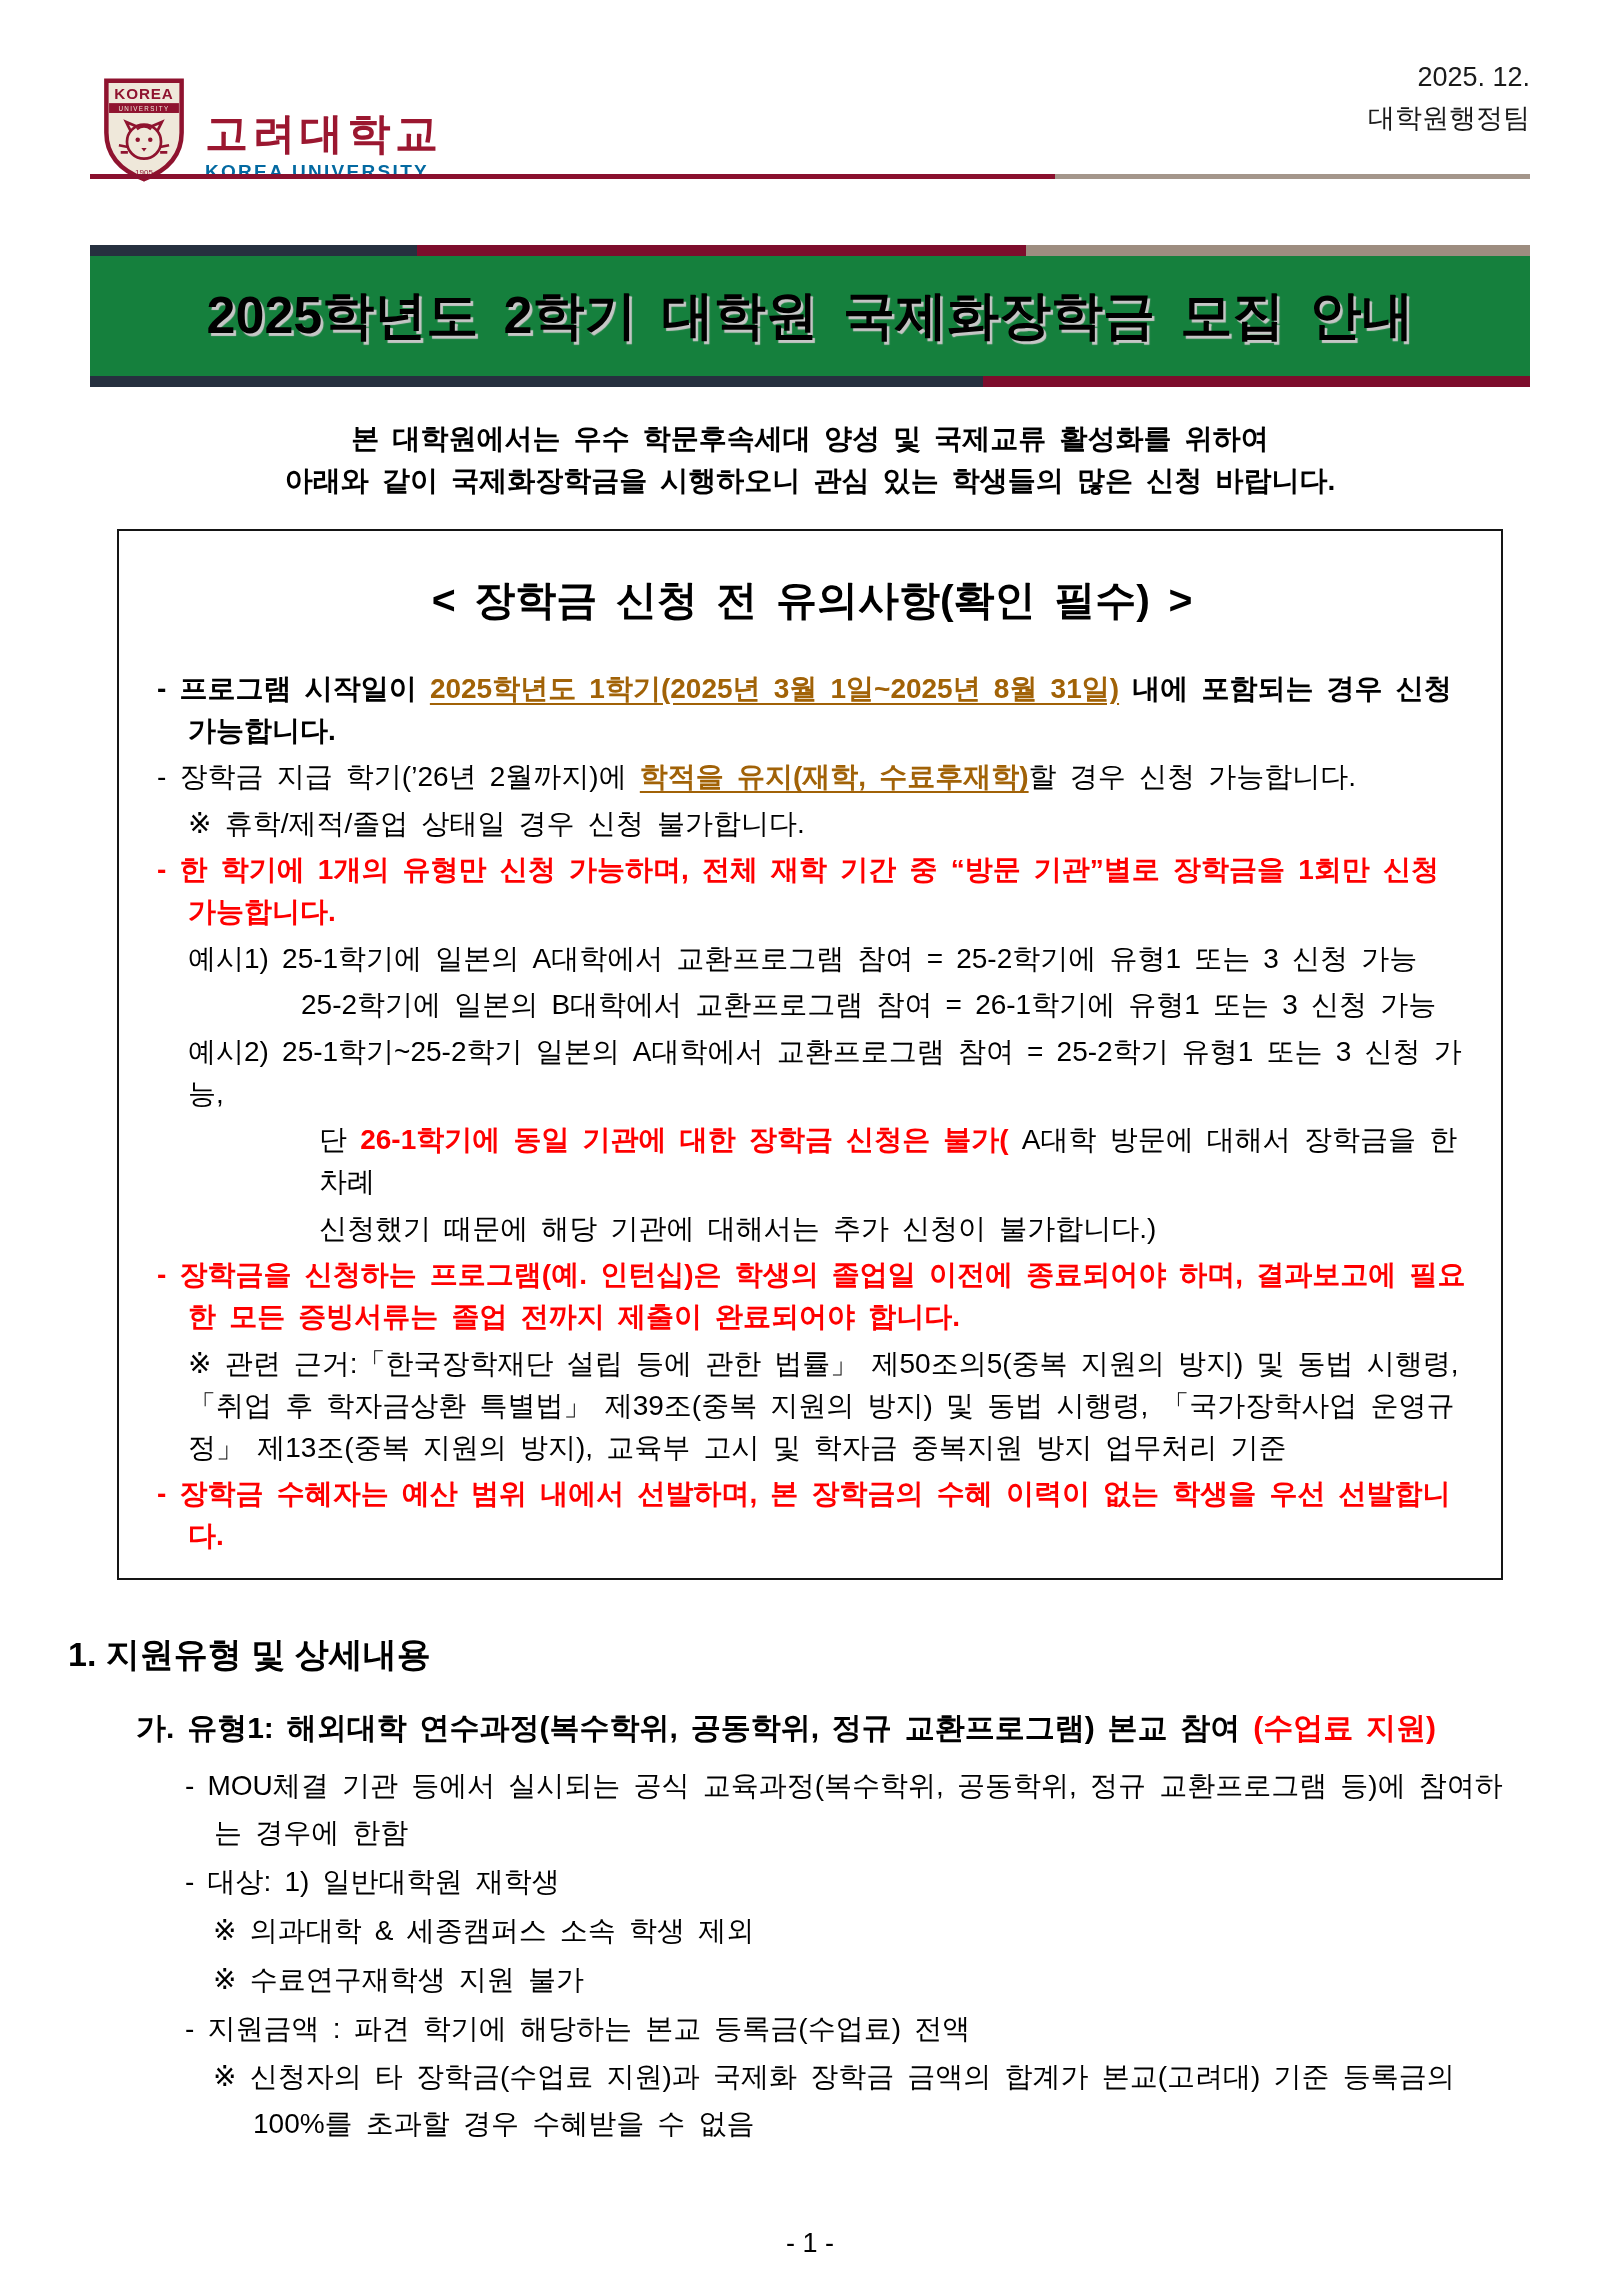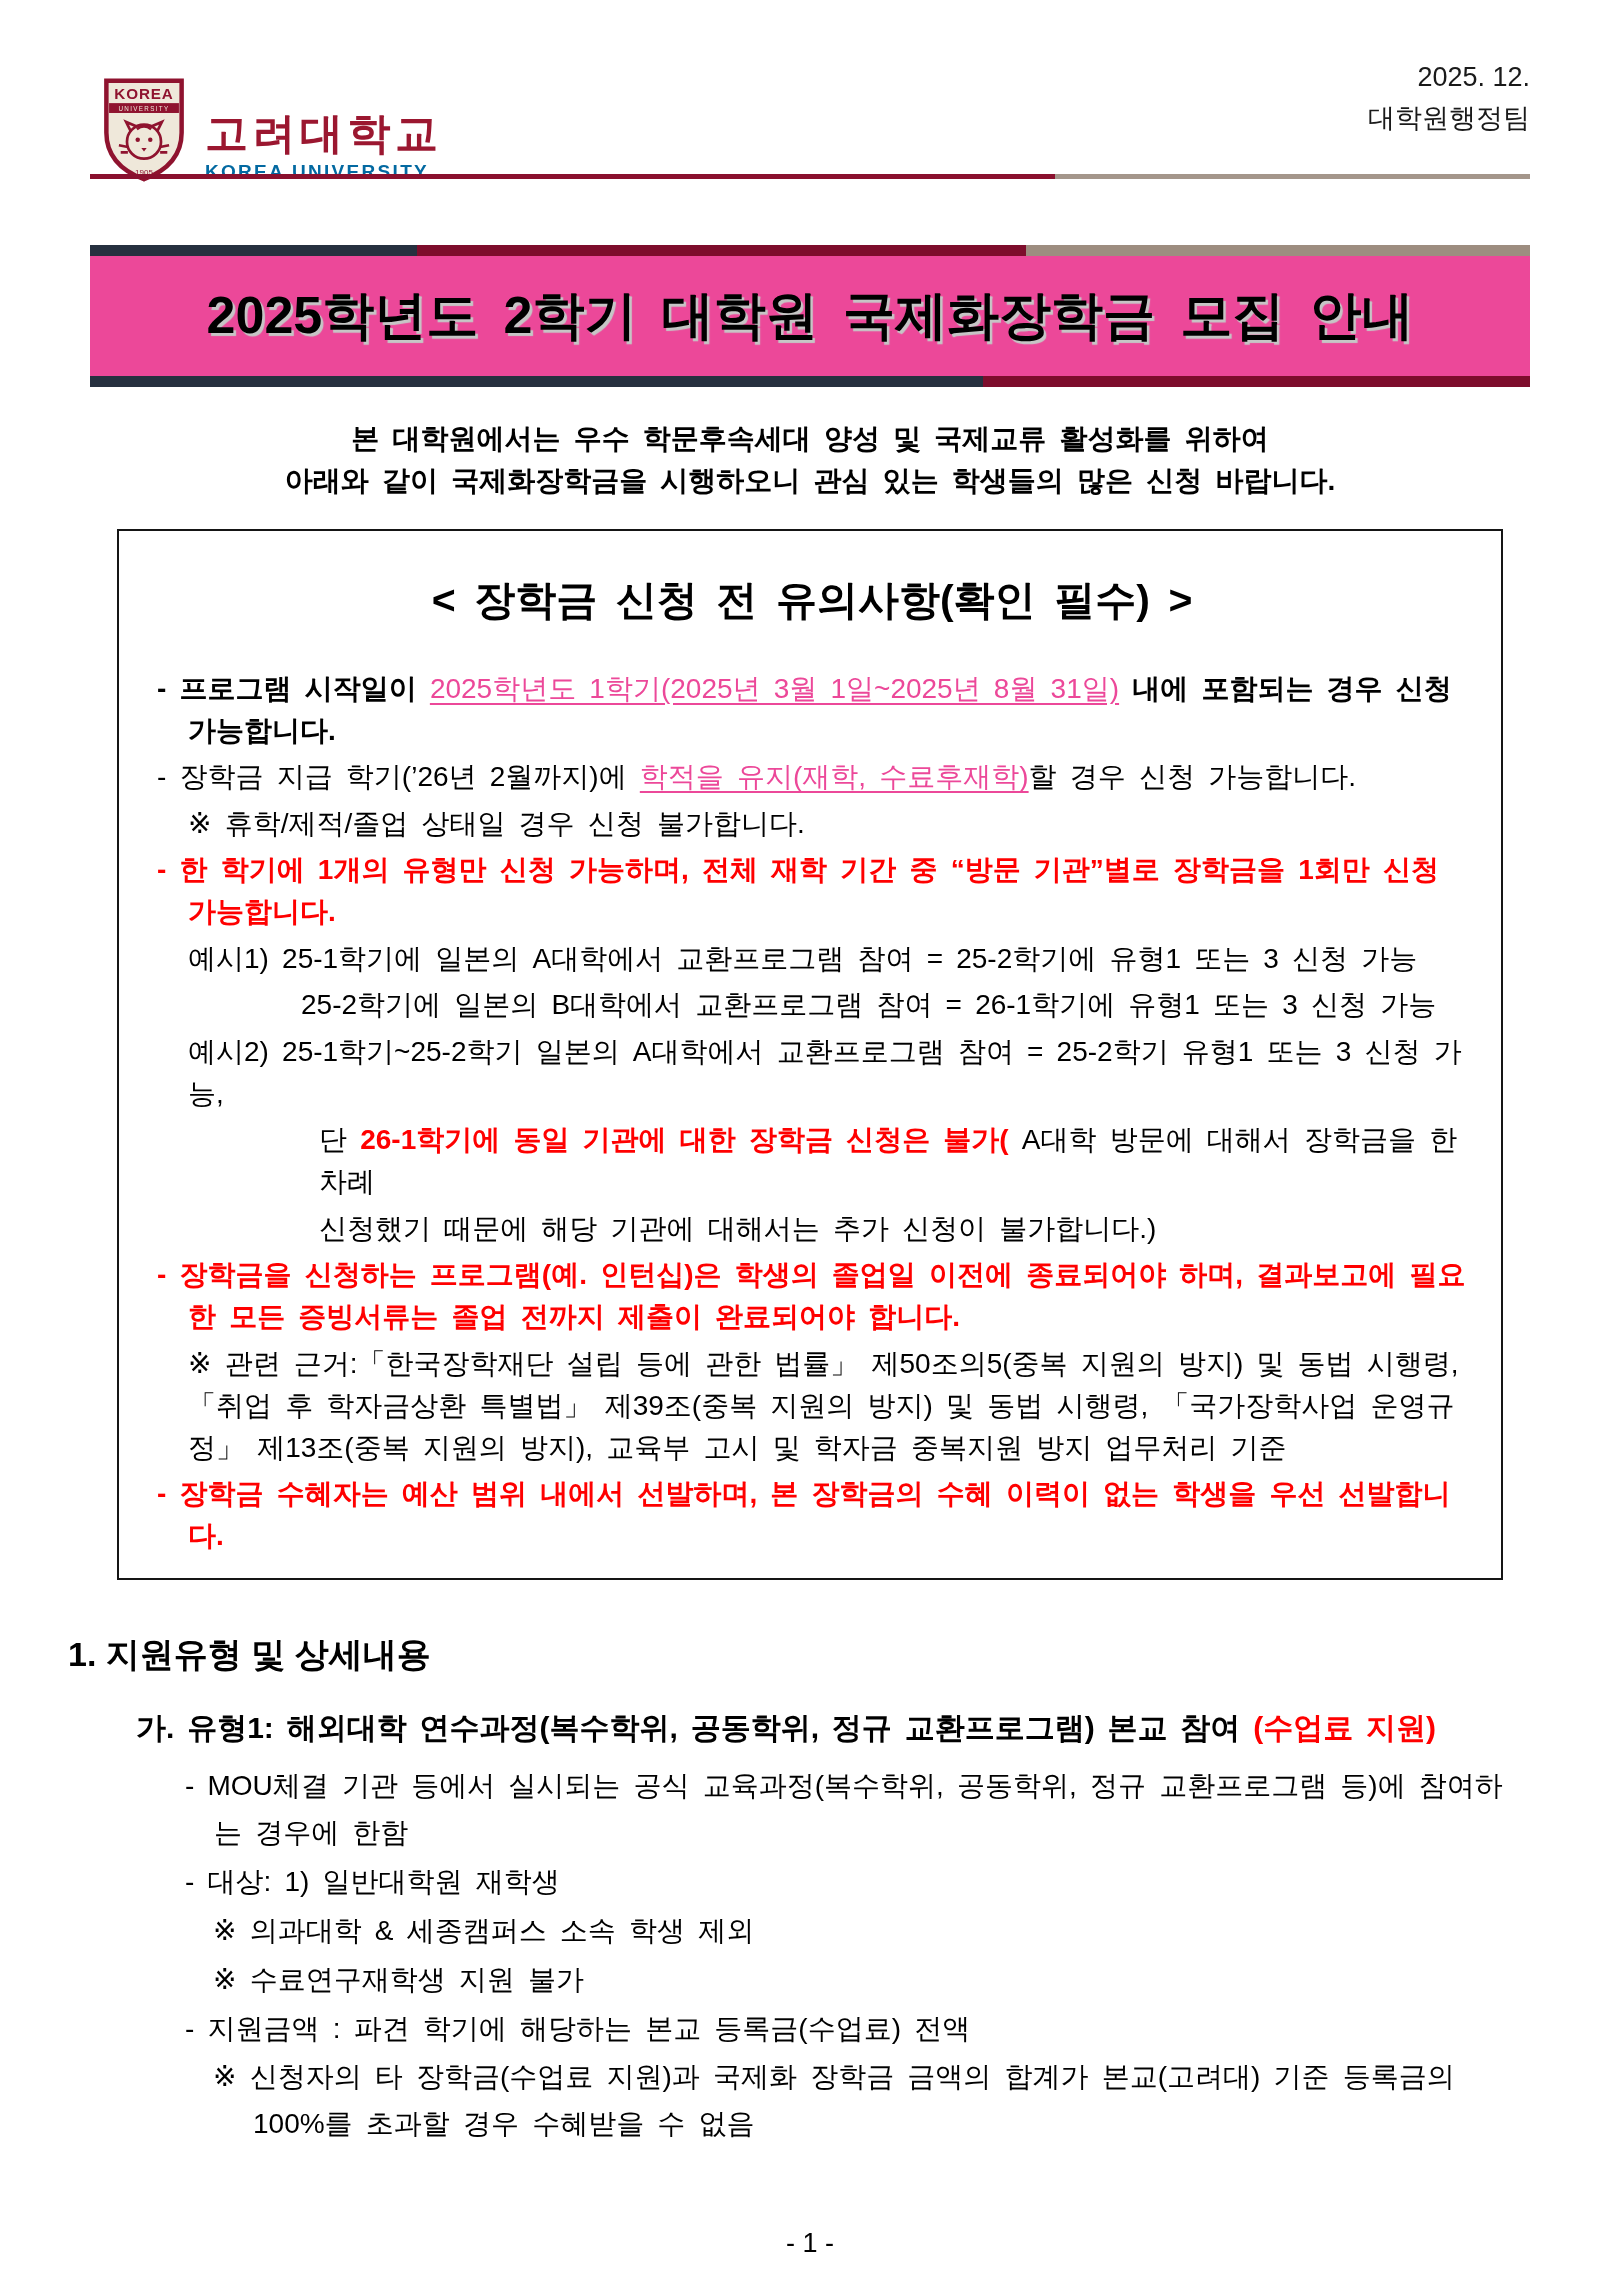--- a/index.html
+++ b/index.html
@@ -19,39 +19,39 @@
   
   .banner { margin:66px 90px 0 90px; }
   .bar { display:flex; }
   .bar-top { height:10.8px; }
   .bar-bottom { height:11.7px; }
   .seg-navy { background:#26303f; }
   .seg-maroon { background:#7d0d2c; }
   .seg-tan { background:#9d8d80; }
   .bt-1 { width:22.7%; } .bt-2 { width:42.3%; } .bt-3 { width:35%; }
   .bb-1 { width:62%; } .bb-2 { width:38%; }
-  .banner-body { height:120px; background:#ec4899; display:flex; align-items:center; justify-content:center; }
+  .banner-body { height:120px; background:#15803d; display:flex; align-items:center; justify-content:center; }
   .banner-title {
     font-size:52px; font-weight:800; color:#000; letter-spacing:0px; word-spacing:10.8px;
     text-shadow:2.7px 2.7px 0.9px #c6c6c6; white-space:nowrap;
   }
   
   .intro { margin-top:31px; text-align:center; font-size:28px; font-weight:bold; line-height:42px; word-spacing:5.4px; }
   
   .notice-box { margin:27px 117px 0 117px; border:2.7px solid #151515; padding:18px 34px 16px 38px; }
   .box-title { text-align:center; font-size:41px; font-weight:bold; margin:23.4px 0 40px 0; word-spacing:7.2px; }
   .notice-lines { font-size:28px; line-height:42px; word-spacing:5.4px; }
   .notice-lines .line { margin-bottom:4.5px; }
   .ind-bullet { padding-left:31px; text-indent:-31px; }
   .ind-sub { padding-left:31px; }
   .ind-ex { padding-left:144px; }
   .ind-ex2 { padding-left:162px; }
   .s-n { color:#000; font-weight:normal; }
   .s-b { color:#000; font-weight:bold; }
-  .s-bu { color:#ec4899; font-weight:normal; text-decoration:underline; text-underline-offset:5.4px; }
+  .s-bu { color:#a16207; font-weight:bold; text-decoration:underline; text-underline-offset:5.4px; }
   .s-r { color:#ff0000; font-weight:bold; }
   
   .section1 { margin:52px 90px 0 68px; }
   .section-heading { font-size:34px; font-weight:bold; margin:0; }
   .sub-heading { margin:27px 0 0 68px; font-size:30px; line-height:45px; word-spacing:4.5px; }
   .sub-heading .s-n, .sub-heading .s-b { font-weight:bold; }
   .section-items { margin:12.6px 0 0 117px; font-size:28px; line-height:47px; word-spacing:5.4px; }
   .section-items .line { margin-bottom:1.8px; }
   .it-bullet { padding-left:29px; text-indent:-29px; }
   .it-deep { padding-left:113px; }

